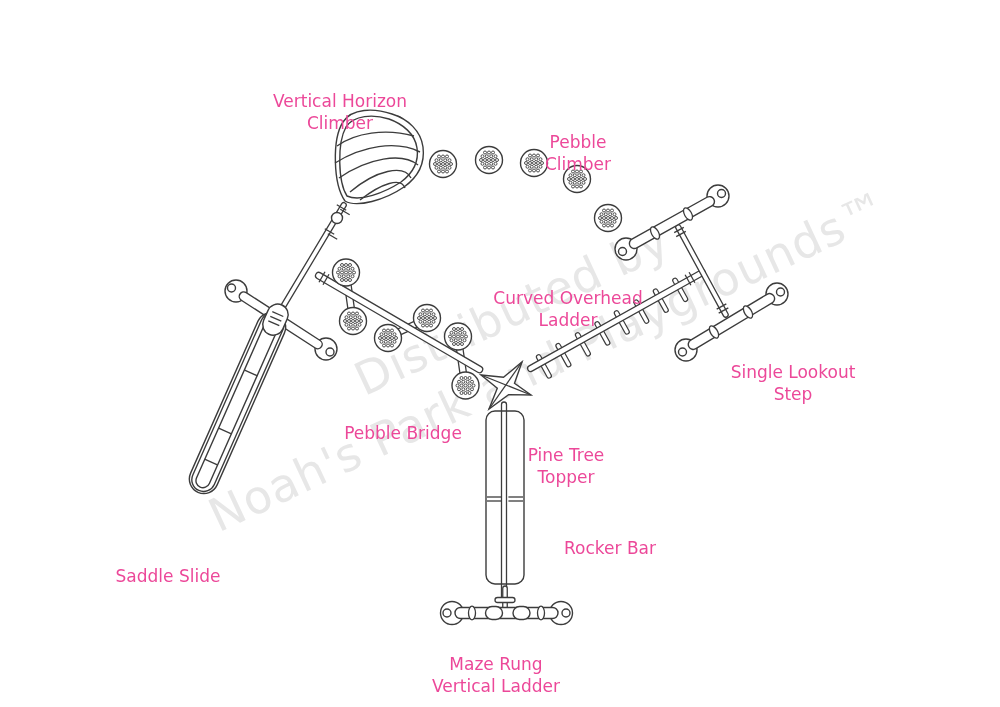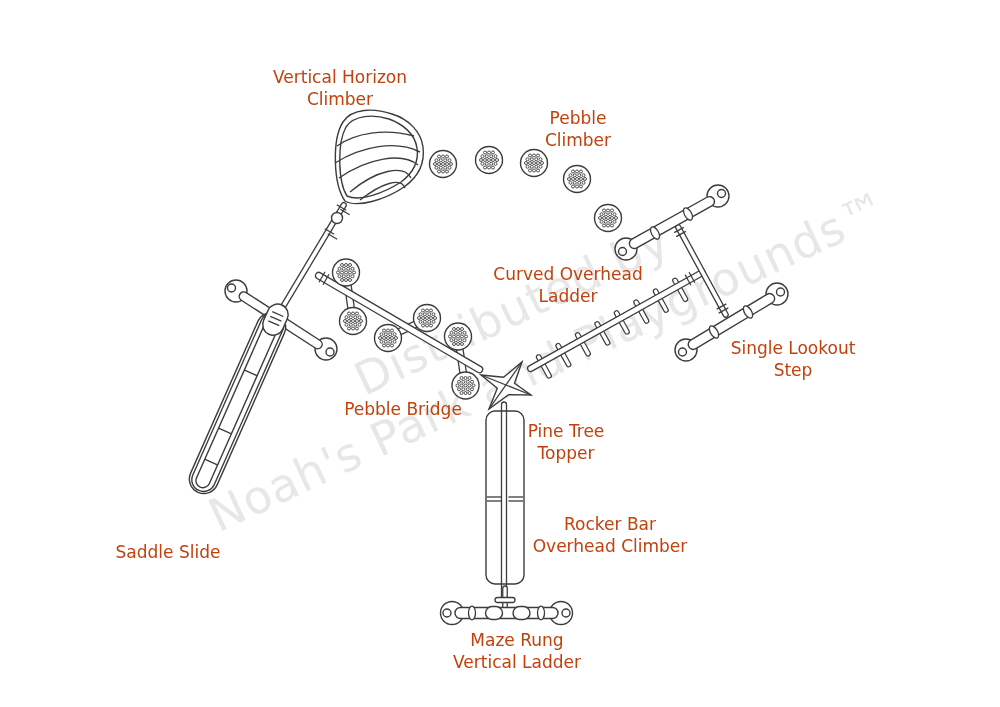--- a/index.html
+++ b/index.html
@@ -6,21 +6,21 @@
   #canvas{position:relative;width:1000px;height:707px;background:#ffffff;overflow:hidden;
           font-family:"DejaVu Sans","Liberation Sans",sans-serif;}
   #art{position:absolute;left:0;top:0;}
   .tube{fill:#ffffff;stroke:#3c3c3c;stroke-width:1.4;}
   .thin{stroke-width:1.3;}
   .rung{fill:#ffffff;stroke:#3c3c3c;stroke-width:1.2;}
   .tick{stroke:#3c3c3c;stroke-width:1.3;fill:none;}
   .ol{fill:none;stroke:#3c3c3c;stroke-width:1.4;}
   .dot{fill:none;stroke:#3c3c3c;stroke-width:0.9;}
   .lbl{position:absolute;transform:translateX(-50%);text-align:center;
-       font-size:17px;line-height:22px;color:#c2410c;white-space:nowrap;}
+       font-size:17px;line-height:22px;color:#ec4899;white-space:nowrap;margin-top:24px;}
   .watermark{position:absolute;left:165px;top:276px;width:720px;text-align:center;
        font-size:46px;line-height:62px;color:#e7e7e7;letter-spacing:1px;
        transform:rotate(-25deg);white-space:nowrap;pointer-events:none;}
 </style>
 </head>
 <body>
 
 <div id="canvas">
 
   <div class="watermark">
@@ -202,20 +202,19 @@
   </div>
   <div class="lbl" style="left:566px;top:420px">
     <div>Pine Tree</div>
     <div>Topper</div>
   </div>
   <div class="lbl" style="left:168px;top:541px">
     <div>Saddle Slide</div>
   </div>
   <div class="lbl" style="left:610px;top:513px">
     <div>Rocker Bar</div>
-    <div>Overhead Climber</div>
-  </div>
-  <div class="lbl" style="left:517px;top:629px">
+  </div>
+  <div class="lbl" style="left:496px;top:629px">
     <div>Maze Rung</div>
     <div>Vertical Ladder</div>
   </div>
 
 </div>
 
 </body></html>

